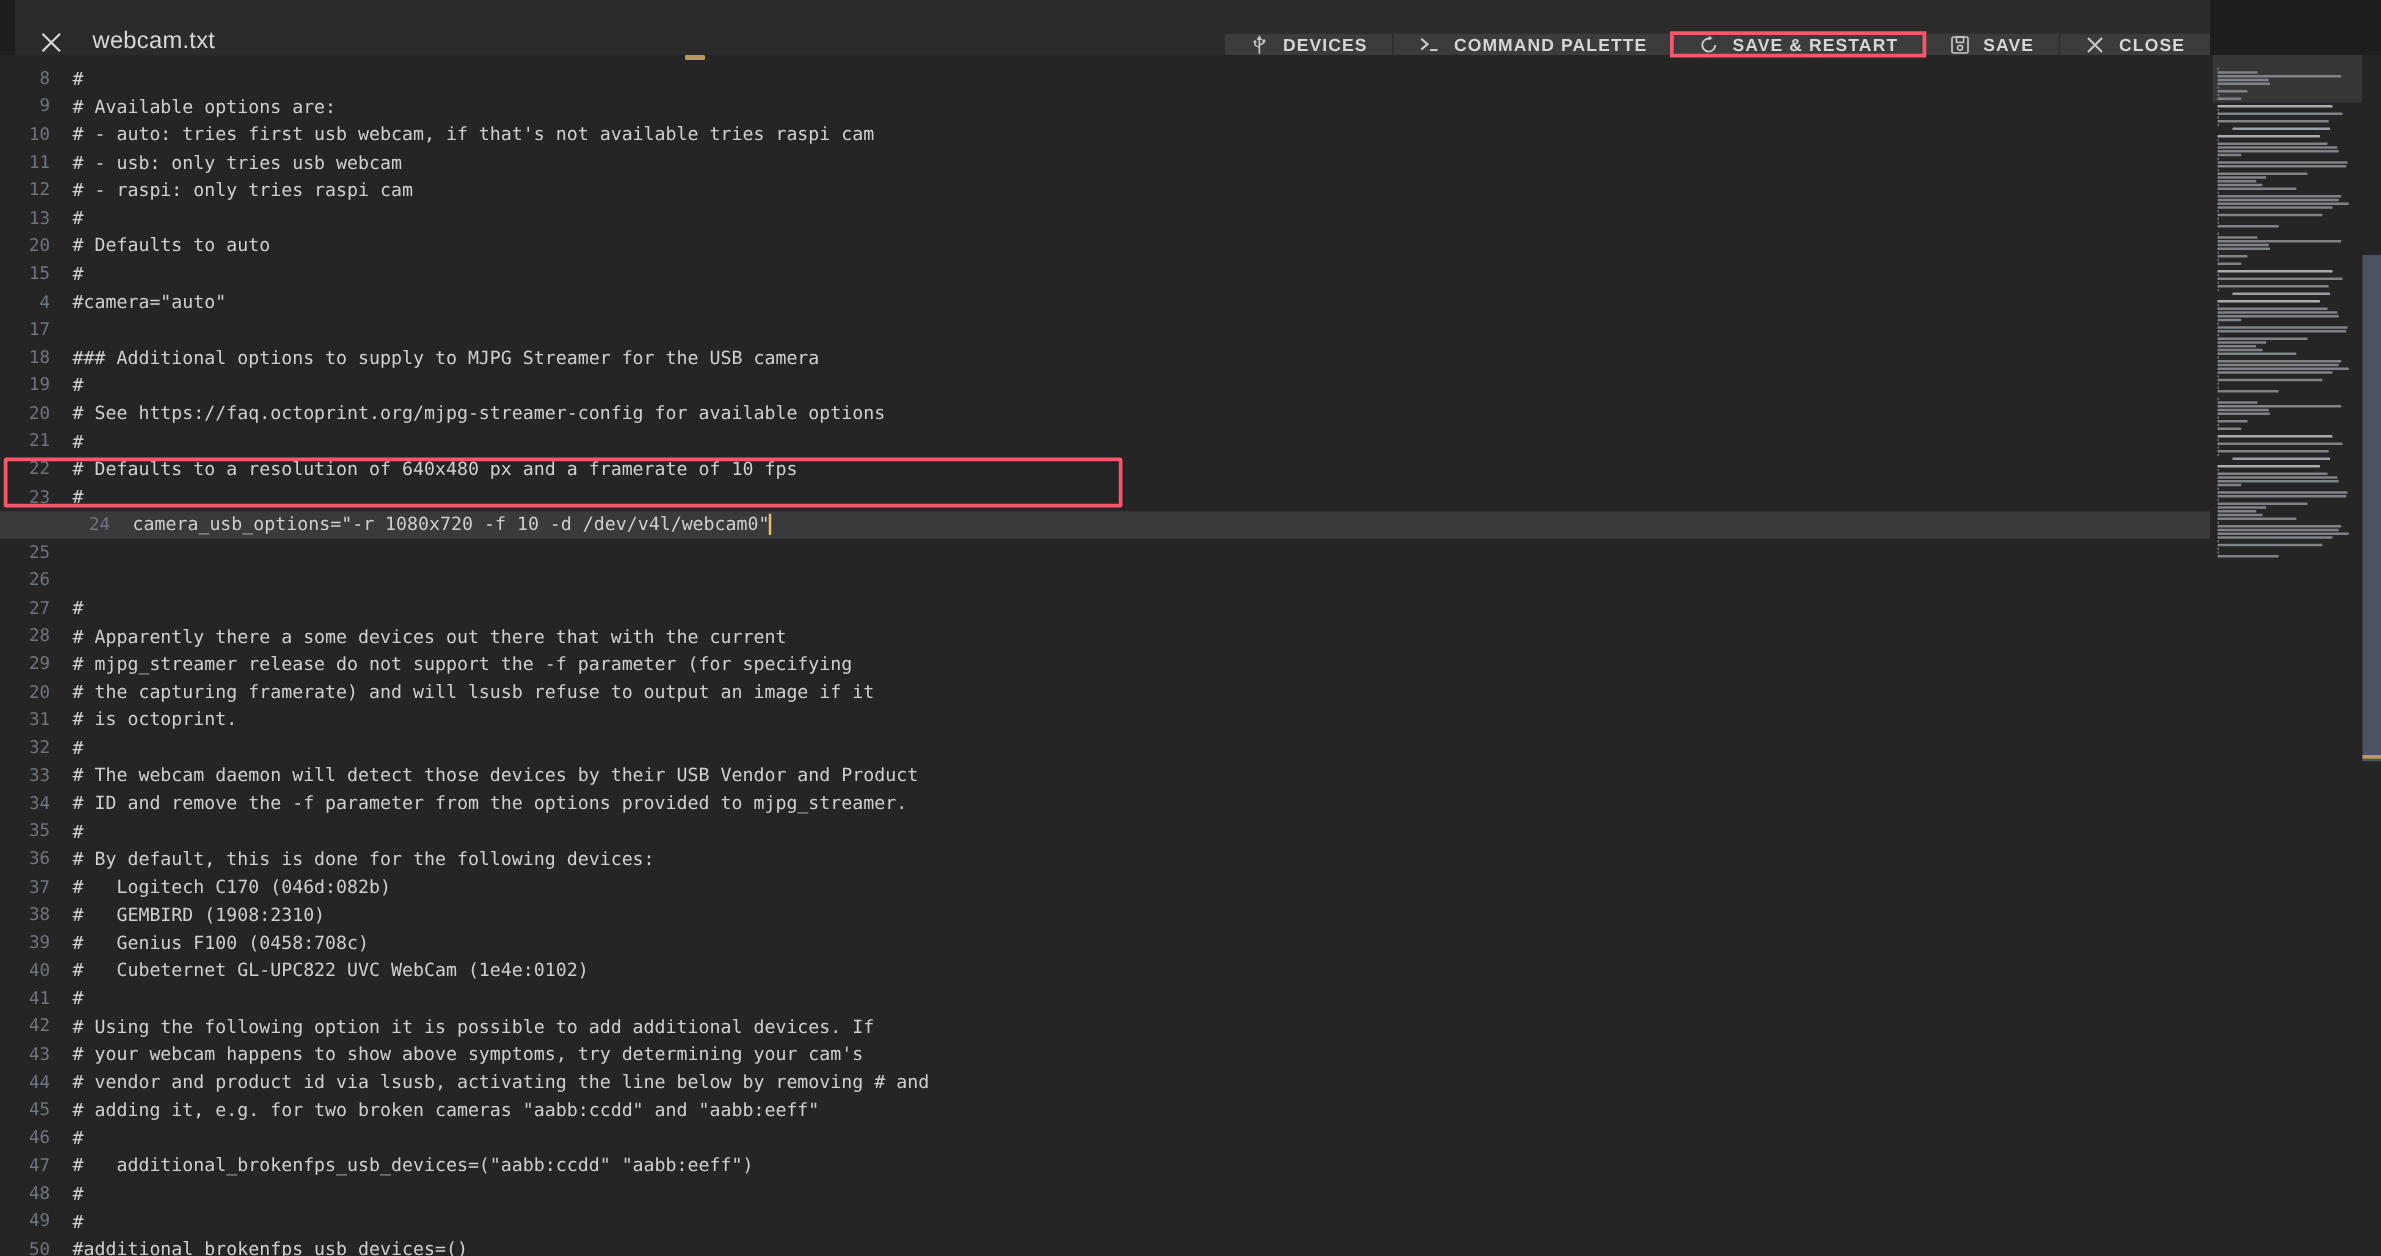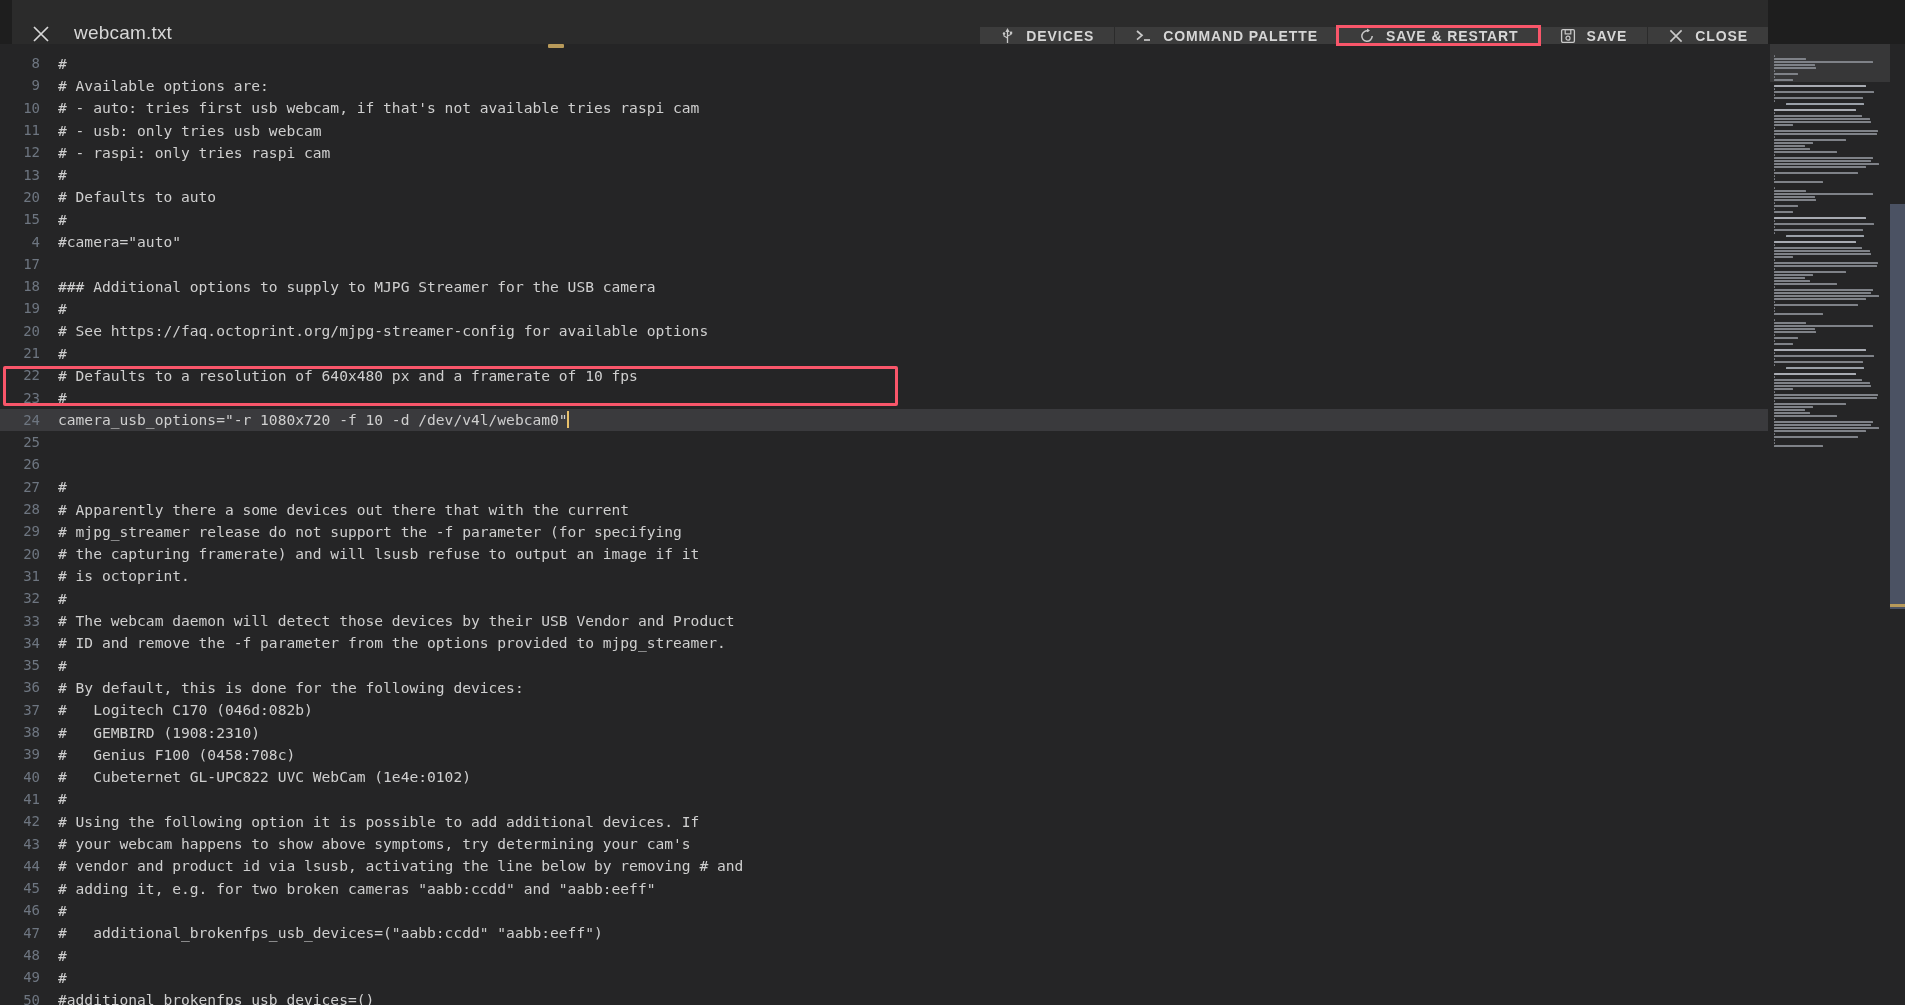--- a/index.html
+++ b/index.html
@@ -68,21 +68,21 @@
   }
   .line {
     position: relative;
     height: 22.3px;
     display: flex; align-items: center;
     white-space: pre;
     font-family: "DejaVu Sans Mono", "Liberation Mono", monospace;
     font-size: 14.6px;
     color: #cfcfcf;
   }
-  .line.active { background: #3a3a3d; }
+  .line.active { background: #3a3a3d; padding-left: 48px; }
   .ln {
     width: 46px; min-width: 46px;
     text-align: right;
     color: #6e7681;
     font-family: "DejaVu Sans Mono", "Liberation Mono", monospace;
     font-size: 14px;
     padding-right: 6px;
     user-select: none;
   }
   .code { padding-left: 12px; }

